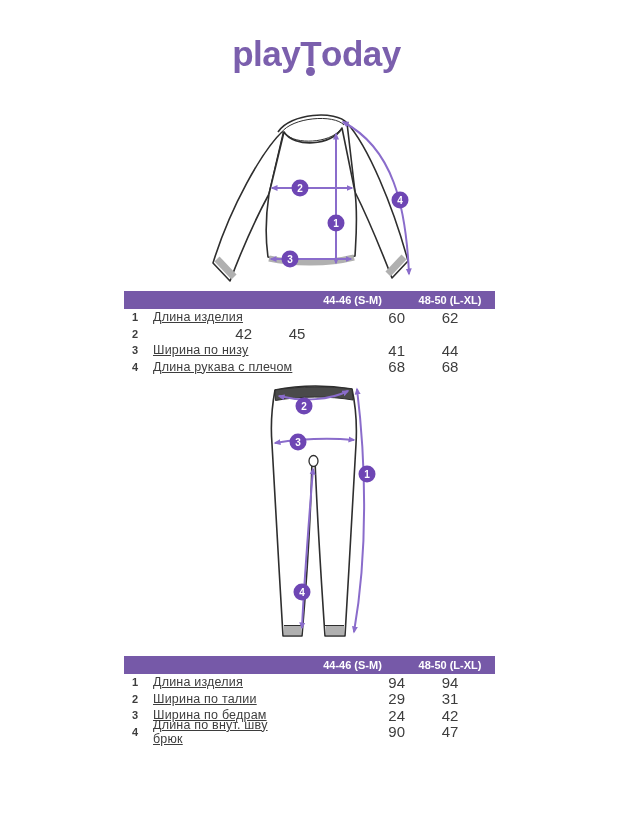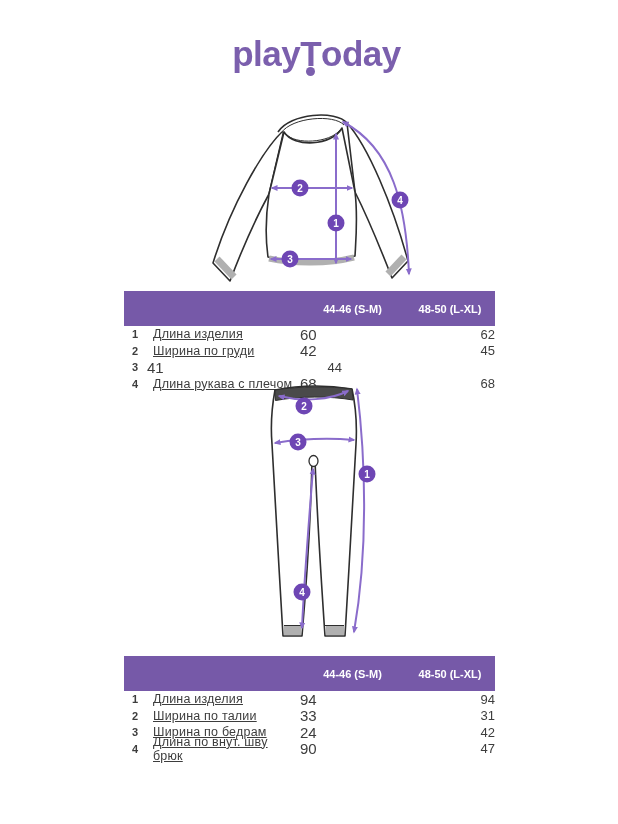--- a/index.html
+++ b/index.html
@@ -37,32 +37,32 @@
   .outline{fill:#ffffff;stroke:var(--line);stroke-width:1.6;stroke-linejoin:round;}
   .thin{fill:none;stroke:var(--line);stroke-width:1;}
   .band{fill:none;stroke:#b0b0b0;}
   .arrow{fill:none;stroke:var(--arrow);stroke-width:2;}
   .mcirc{fill:var(--marker);}
   
   .size-table{position:absolute;left:124px;width:371px;}
   .t1{top:291px;}
   .t2{top:656px;}
   .thead{
-    display:flex;align-items:center;height:35px;background:var(--header);
+    display:flex;align-items:center;height:18px;background:var(--header);
     color:#fff;font-size:11px;font-weight:bold;
   }
   .th-spacer{flex:1;}
   .th-col{text-align:center;}
   .th-c1{width:105px;}
   .th-c2{width:90px;}
   .trow{display:flex;align-items:center;height:16.5px;font-size:12.5px;}
   .td-num{width:15px;padding-left:8px;font-weight:bold;font-size:11px;}
   .td-label{flex:1;padding-left:6px;letter-spacing:0.2px;text-decoration:underline;}
-  .td-val{width:105px;text-align:left;font-size:15px;}
-  .td-val2{width:90px;text-align:right;font-size:13px;}
+  .td-val{width:105px;text-align:right;font-size:15px;}
+  .td-val2{width:90px;text-align:center;font-size:15px;}
 </style>
 </head>
 <body>
 
 <div id="page">
 
   <div class="logo">
     <span>play</span><span class="t-wrap"><span>T</span><span class="t-dot"></span></span><span>oday</span>
   </div>
 
@@ -117,26 +117,26 @@
       <div class="th-col th-c2">48-50 (L-XL)</div>
     </div>
     <div class="trow">
       <div class="td-num">1</div>
       <div class="td-label">Длина изделия</div>
       <div class="td-val">60</div>
       <div class="td-val2">62</div>
     </div>
     <div class="trow">
       <div class="td-num">2</div>
-      <div class="td-label">Ширина по груди</div>
       <div class="td-val">42</div>
       <div class="td-val2">45</div>
     </div>
     <div class="trow">
       <div class="td-num">3</div>
+      <div class="td-label">Ширина по низу</div>
       <div class="td-val">41</div>
       <div class="td-val2">44</div>
     </div>
     <div class="trow">
       <div class="td-num">4</div>
       <div class="td-label">Длина рукава с плечом</div>
       <div class="td-val">68</div>
       <div class="td-val2">68</div>
     </div>
   </div>
@@ -190,21 +190,21 @@
     </div>
     <div class="trow">
       <div class="td-num">1</div>
       <div class="td-label">Длина изделия</div>
       <div class="td-val">94</div>
       <div class="td-val2">94</div>
     </div>
     <div class="trow">
       <div class="td-num">2</div>
       <div class="td-label">Ширина по талии</div>
-      <div class="td-val">33</div>
+      <div class="td-val">29</div>
       <div class="td-val2">31</div>
     </div>
     <div class="trow">
       <div class="td-num">3</div>
       <div class="td-label">Ширина по бедрам</div>
       <div class="td-val">24</div>
       <div class="td-val2">42</div>
     </div>
     <div class="trow">
       <div class="td-num">4</div>

